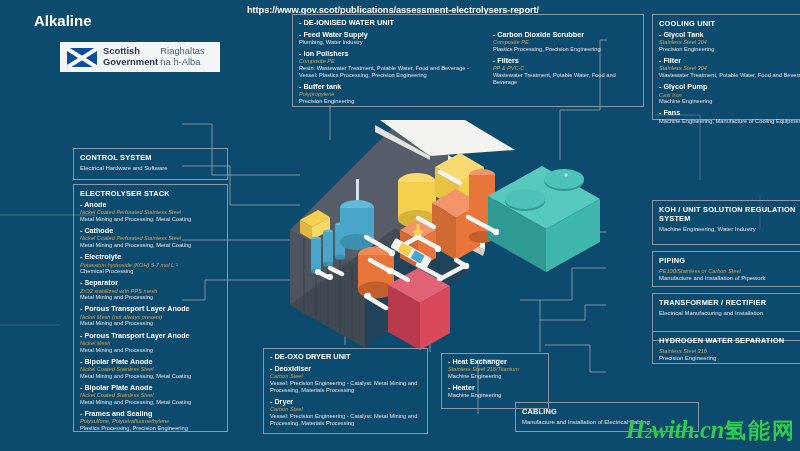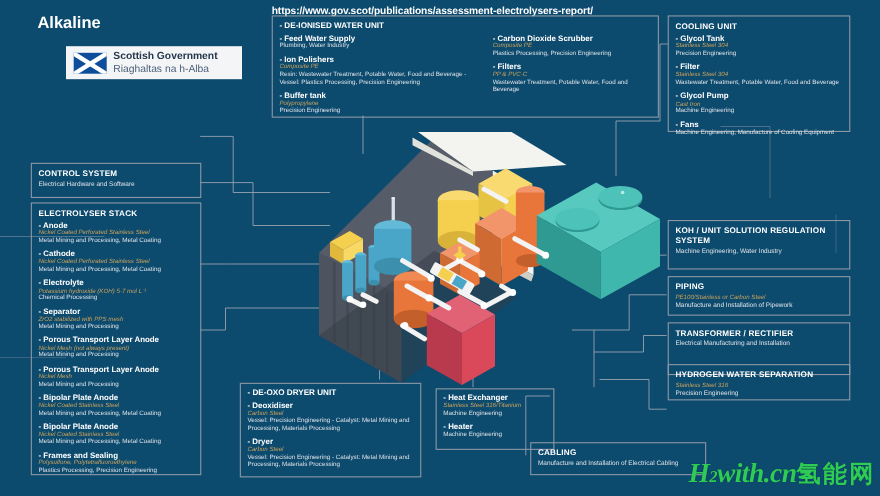--- a/index.html
+++ b/index.html
@@ -13,20 +13,21 @@
 
   
   .lines { position: absolute; inset: 0; pointer-events: none; }
 
   
   .panel {
     position: absolute;
     border: 1px solid #8e98a4;
     background: transparent;
     padding: 4px 6px 5px 6px;
+    margin-left: 45px;
   }
   .panel-title {
     color: #ffffff;
     font-weight: bold;
     font-size: 7.4px;
     letter-spacing: .2px;
     line-height: 1.22;
     margin-bottom: 3px;
   }
   .panel-sub {
@@ -76,21 +77,21 @@
   #logo .flag {
     width: 30px; height: 19px; background: #0d4d9b;
     position: relative; flex: none; overflow: hidden;
   }
   #logo .flag::before, #logo .flag::after {
     content: ""; position: absolute; left: -6px; top: 8px;
     width: 42px; height: 4px; background: #fff;
   }
   #logo .flag::before { transform: rotate(32deg); }
   #logo .flag::after  { transform: rotate(-32deg); }
-  #logo .lt { display: flex; flex-direction: column; justify-content: center; }
+  #logo .lt { display: flex; flex-direction: row; justify-content: center; }
   #logo .l1 { color: #26374c; font-weight: bold; font-size: 9.4px; line-height: 1.12; }
   #logo .l2 { color: #4a5f78; font-size: 9.4px; line-height: 1.12; }
 
   
   #watermark {
     position: absolute; right: 4px; bottom: 5px;
     color: #2fcc55; font-size: 25px; font-style: italic;
     font-weight: bold; letter-spacing: -.5px;
     font-family: "Liberation Serif", serif;
     text-shadow: 0 0 1px rgba(0,0,0,.4);
@@ -464,21 +465,21 @@
       <div class="item-name">Heat Exchanger</div>
       <div class="mat">Stainless Steel 316/Titanium</div>
       <div class="item-desc">Machine Engineering</div>
     </div>
     <div class="item">
       <div class="item-name">Heater</div>
       <div class="item-desc">Machine Engineering</div>
     </div>
   </div>
 
-  <div class="panel" style="left:482px; top:402px; width:160px; height:30px;">
+  <div class="panel" style="left:470px; top:402px; width:184px; height:30px;">
     <div class="panel-title">CABLING</div>
     <div class="panel-sub">Manufacture and Installation of Electrical Cabling</div>
   </div>
 
   <div id="watermark">
     <span>H</span><span class="sub">2</span><span>with.cn</span><span class="cn">氢能网</span>
   </div>
 
 </div>
 

